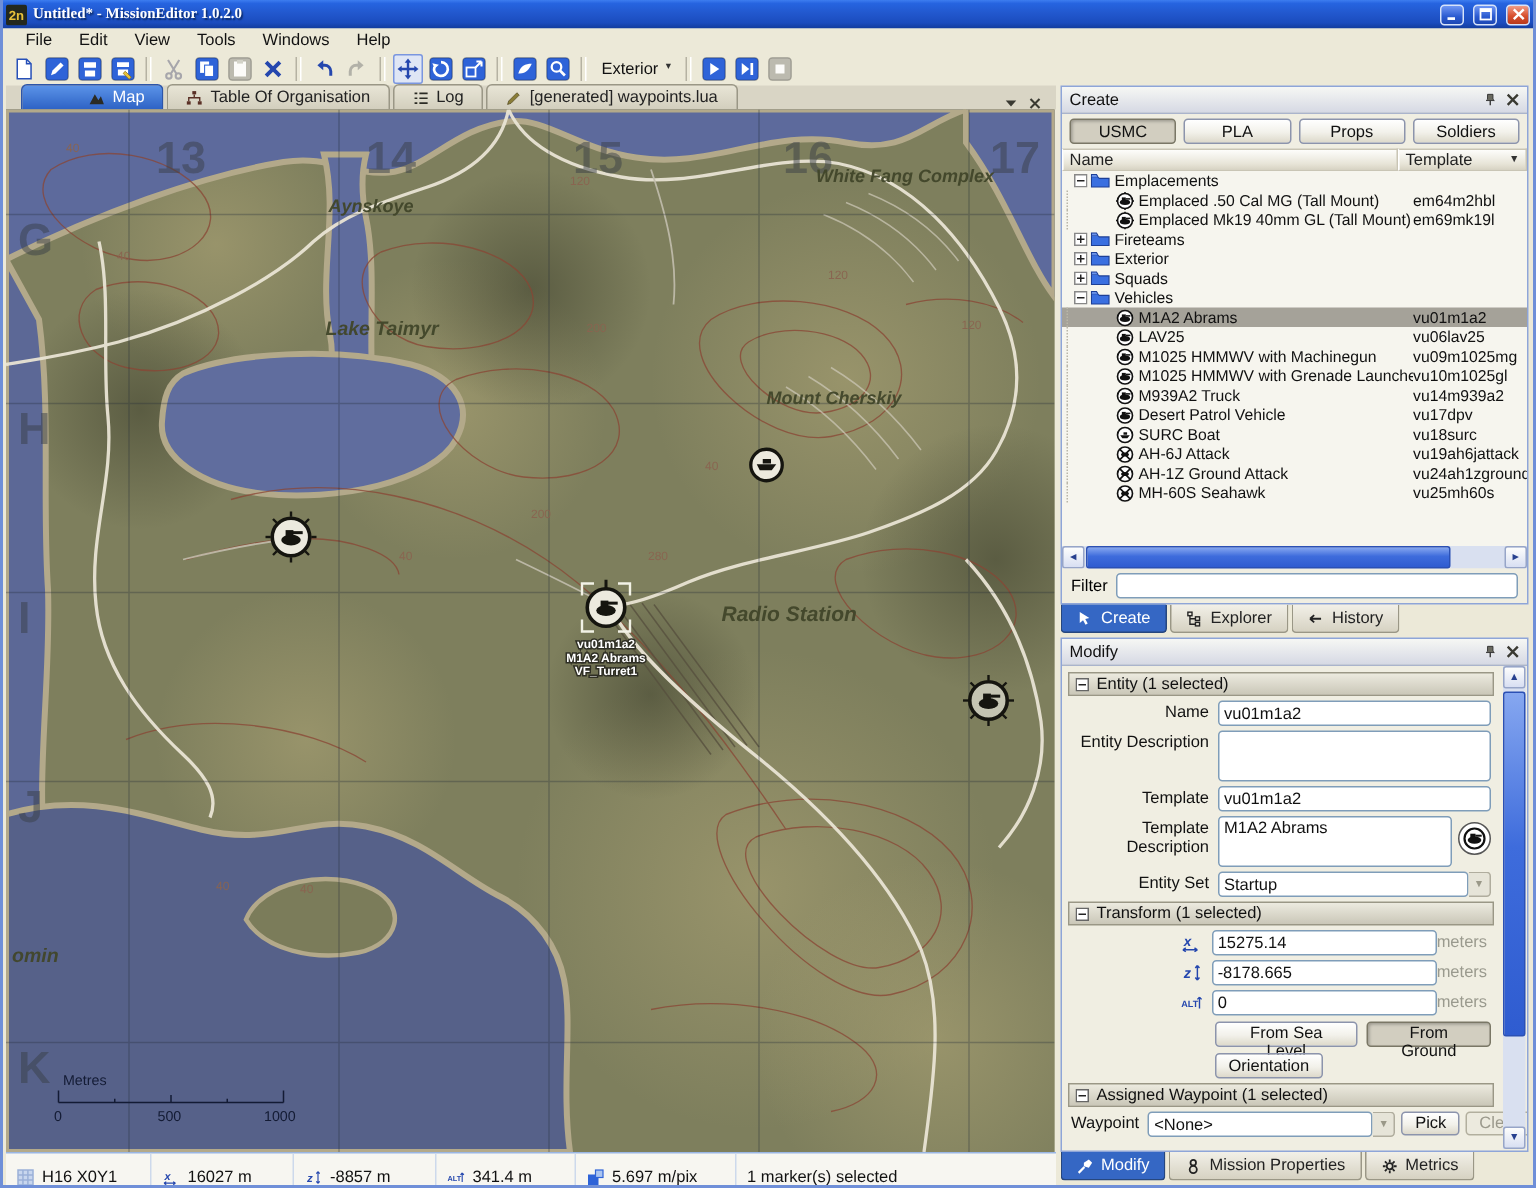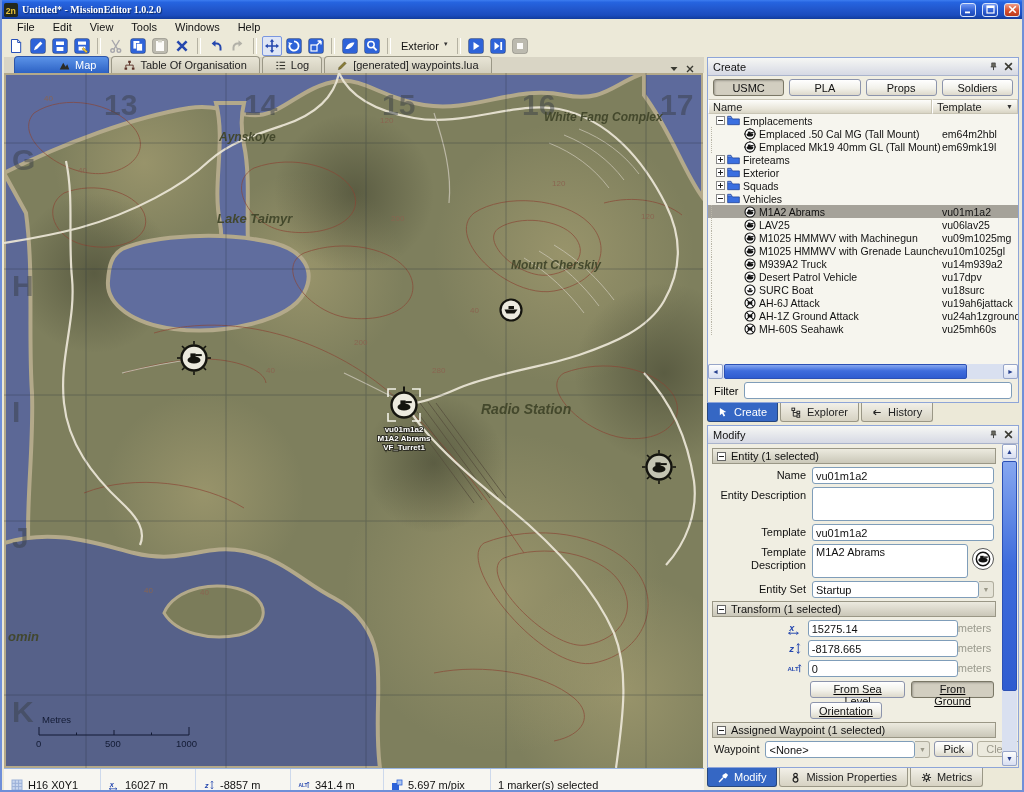--- a/index.html
+++ b/index.html
@@ -120,21 +120,21 @@
   .ffield .xp-input{flex:1;height:15px;}
   .xp-textarea{border:1px solid #7f9db9;border-radius:3px;background:#fff;font-size:11px;resize:none;
     font-family:"Liberation Sans",sans-serif;height:30px;flex:1;padding:1px 3px;color:#111;}
   .units{width:38px;color:#9a9a8e;padding-top:2px;}
   .dd-arrow{width:15px;height:17px;background:#e6e4d8;border:1px solid #b0ad9e;border-left:none;
     border-radius:0 3px 3px 0;display:flex;align-items:center;justify-content:center;
     font-size:7px;color:#9a9888;margin-left:-4px;box-sizing:border-box;}
   .circle-btn{width:22px;height:22px;border-radius:50%;border:1px solid #555;background:#fff;
     display:flex;align-items:center;justify-content:center;padding:0;}
   .circle-btn svg{width:16px;height:16px;}
-  .btn-row{margin:4px 4px 0 100px;display:flex;gap:6px;text-decoration:underline;}
+  .btn-row{margin:4px 4px 0 100px;display:flex;gap:6px;}
   .btn-row .xp-btn{height:17px;}
   .xp-scroll-v{position:absolute;right:1px;top:18px;bottom:1px;width:15px;display:flex;
     flex-direction:column;background:#d9e0f0;}
   .xp-scroll-v .xp-scroll-track{width:15px;}
   .xp-scroll-v .xp-scroll-thumb{left:0;right:0;top:2px;height:78%;bottom:auto;}
 
   
   .status-bar{position:absolute;left:2px;top:768px;width:700px;height:32px;background:#f7f6f1;
     border-top:1px solid #9ab6e4;display:flex;align-items:center;box-sizing:border-box;}
   .sb-cell{display:flex;align-items:center;gap:5px;padding:0 7px;height:100%;

